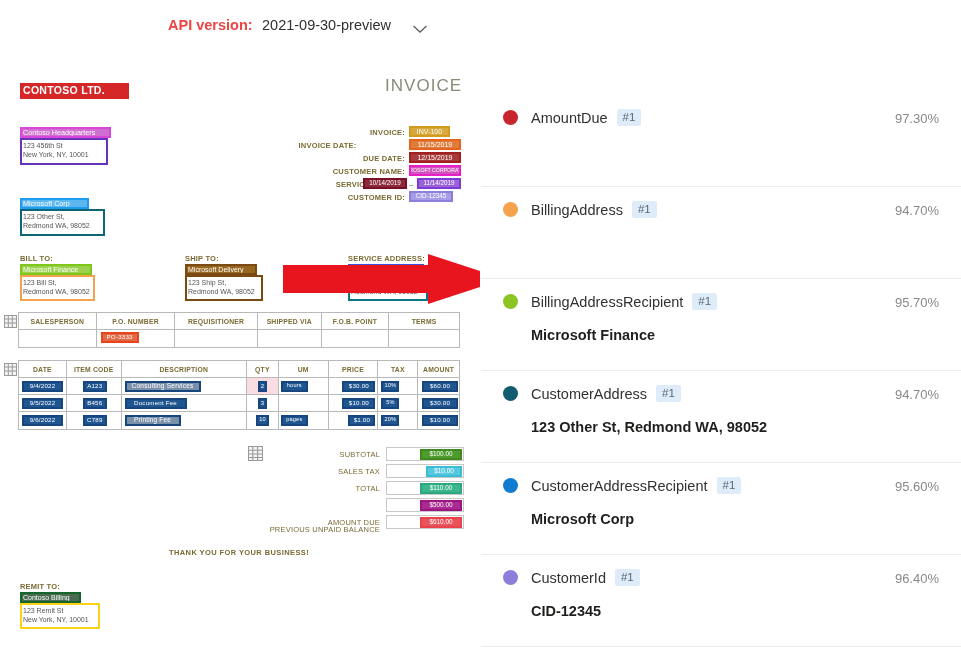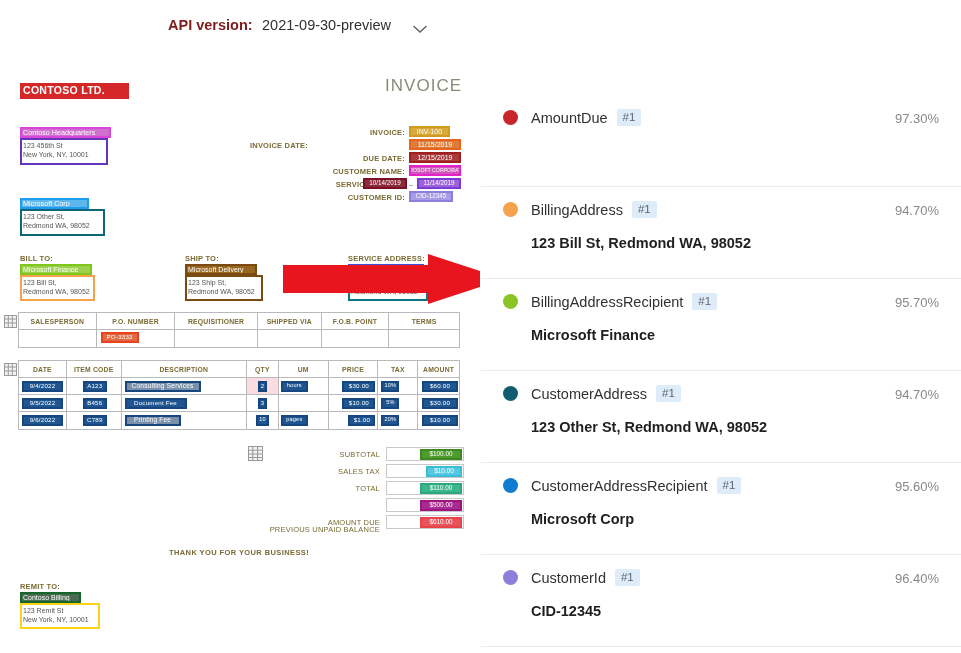--- a/index.html
+++ b/index.html
@@ -26,21 +26,21 @@
     color:#fff;
     display:flex; align-items:center; justify-content:center; gap:9px;
     cursor:pointer;
     font-family:"Liberation Sans", sans-serif;
   }
   #analyze-btn .lbl { font-size:15px; font-weight:bold; letter-spacing:.2px; }
   .scan-ico { width:17px; height:17px; display:block; }
 
   #apiver-label {
     position:absolute; left:168px; top:17px;
-    font-size:14.5px; font-weight:bold; color:#7f1d1d;
+    font-size:14.5px; font-weight:bold; color:#ef4444;
   }
   #apiver-value {
     position:absolute; left:262px; top:17px;
     font-size:14.5px; color:#323130;
   }
   #apiver-chev {
     position:absolute; left:412px; top:20px;
     width:16px; height:10px; cursor:pointer;
   }
 
@@ -183,21 +183,21 @@
 
   <div class="hl fill blur" style="left:20px; top:150px; width:69px; height:11px; border-color:#1d9cf0; background:#5cb7ef; font-size:7.2px; display:flex; align-items:center;">Microsoft Corp</div>
   <div class="hl blur" style="left:20px; top:161px; width:85px; height:27px; border-color:#0e6575; background:transparent; padding-top:2px;">
     <div>123 Other St,</div>
     <div style="margin-top:2px;">Redmond WA, 98052</div>
   </div>
 
   <div class="doc-lbl" style="left:250px; top:80px; width:155px; text-align:right;">INVOICE:</div>
   <div class="hl fill blur" style="left:409px; top:78px; width:41px; height:11px; border-color:#d29b1c; background:#d8a93c; font-size:7px; display:flex; align-items:center; justify-content:center;">INV-100</div>
 
-  <div class="doc-lbl" style="left:250px; top:93px; width:155px; text-align:left;">INVOICE DATE:</div>
+  <div class="doc-lbl" style="left:250px; top:93px; width:155px; text-align:center;">INVOICE DATE:</div>
   <div class="hl fill blur" style="left:409px; top:91px; width:52px; height:11px; border-color:#e8641c; background:#de7c3a; font-size:7px; display:flex; align-items:center; justify-content:center;">11/15/2019</div>
 
   <div class="doc-lbl" style="left:250px; top:106px; width:155px; text-align:right;">DUE DATE:</div>
   <div class="hl fill blur" style="left:409px; top:104px; width:52px; height:11px; border-color:#a02020; background:#a83a3a; font-size:7px; display:flex; align-items:center; justify-content:center;">12/15/2019</div>
 
   <div class="doc-lbl" style="left:230px; top:119px; width:175px; text-align:right;">CUSTOMER NAME:</div>
   <div class="hl fill blur" style="left:409px; top:117px; width:52px; height:11px; border-color:#e81ec9; background:#d054bb; font-size:5.2px; display:flex; align-items:center; justify-content:center;">MICROSOFT CORPORATION</div>
 
   <div class="doc-lbl" style="left:240px; top:132px; width:165px; text-align:right;">SERVICE PERIOD:</div>
   <div class="hl fill blur" style="left:363px; top:130px; width:44px; height:11px; border-color:#7a1026; background:#8a2a3a; font-size:6.3px; display:flex; align-items:center; justify-content:center;">10/14/2019</div>
@@ -423,21 +423,20 @@
       <div class="val-conf">97.30%</div>
     </div>
 
     <div class="val-item">
       <div class="val-row1">
         <span class="val-dot" style="background:#f5a24c;"></span>
         <span class="val-name">BillingAddress</span>
         <span class="val-badge">#1</span>
       </div>
       <div class="val-conf">94.70%</div>
-      <div class="val-text">123 Bill St, Redmond WA, 98052</div>
     </div>
 
     <div class="val-item">
       <div class="val-row1">
         <span class="val-dot" style="background:#8cc425;"></span>
         <span class="val-name">BillingAddressRecipient</span>
         <span class="val-badge">#1</span>
       </div>
       <div class="val-conf">95.70%</div>
       <div class="val-text">Microsoft Finance</div>

